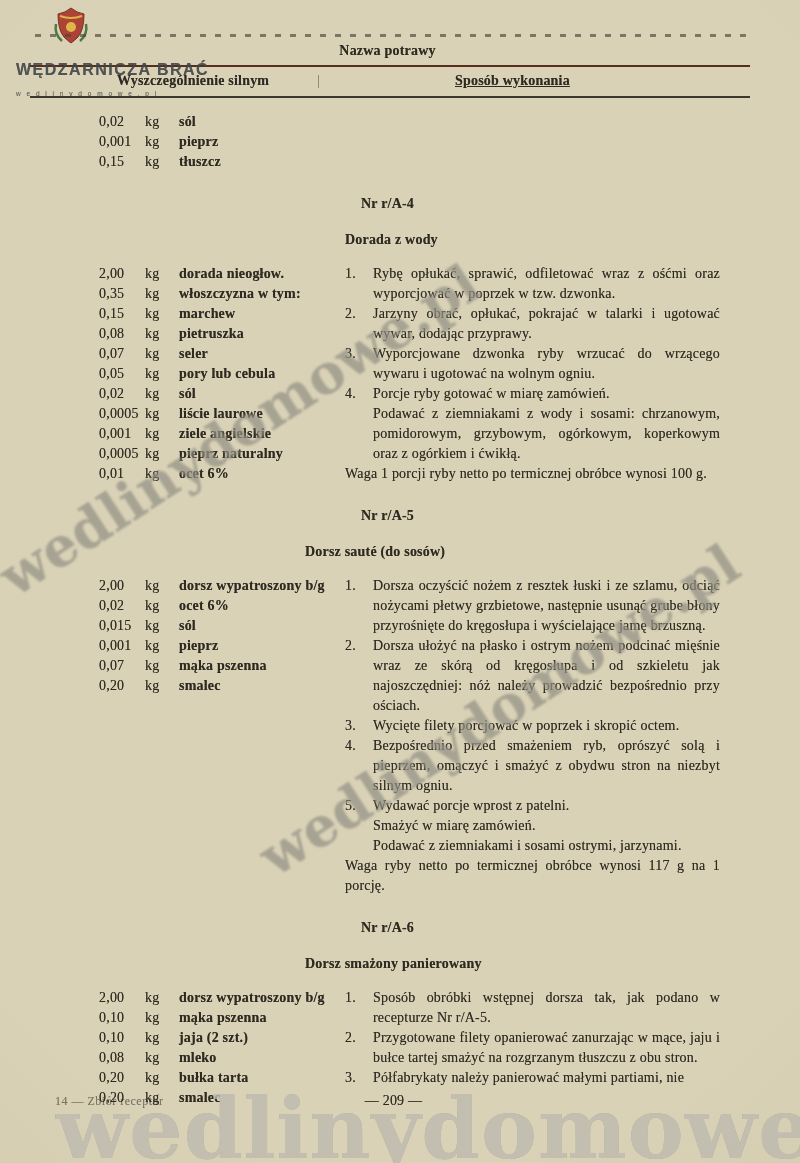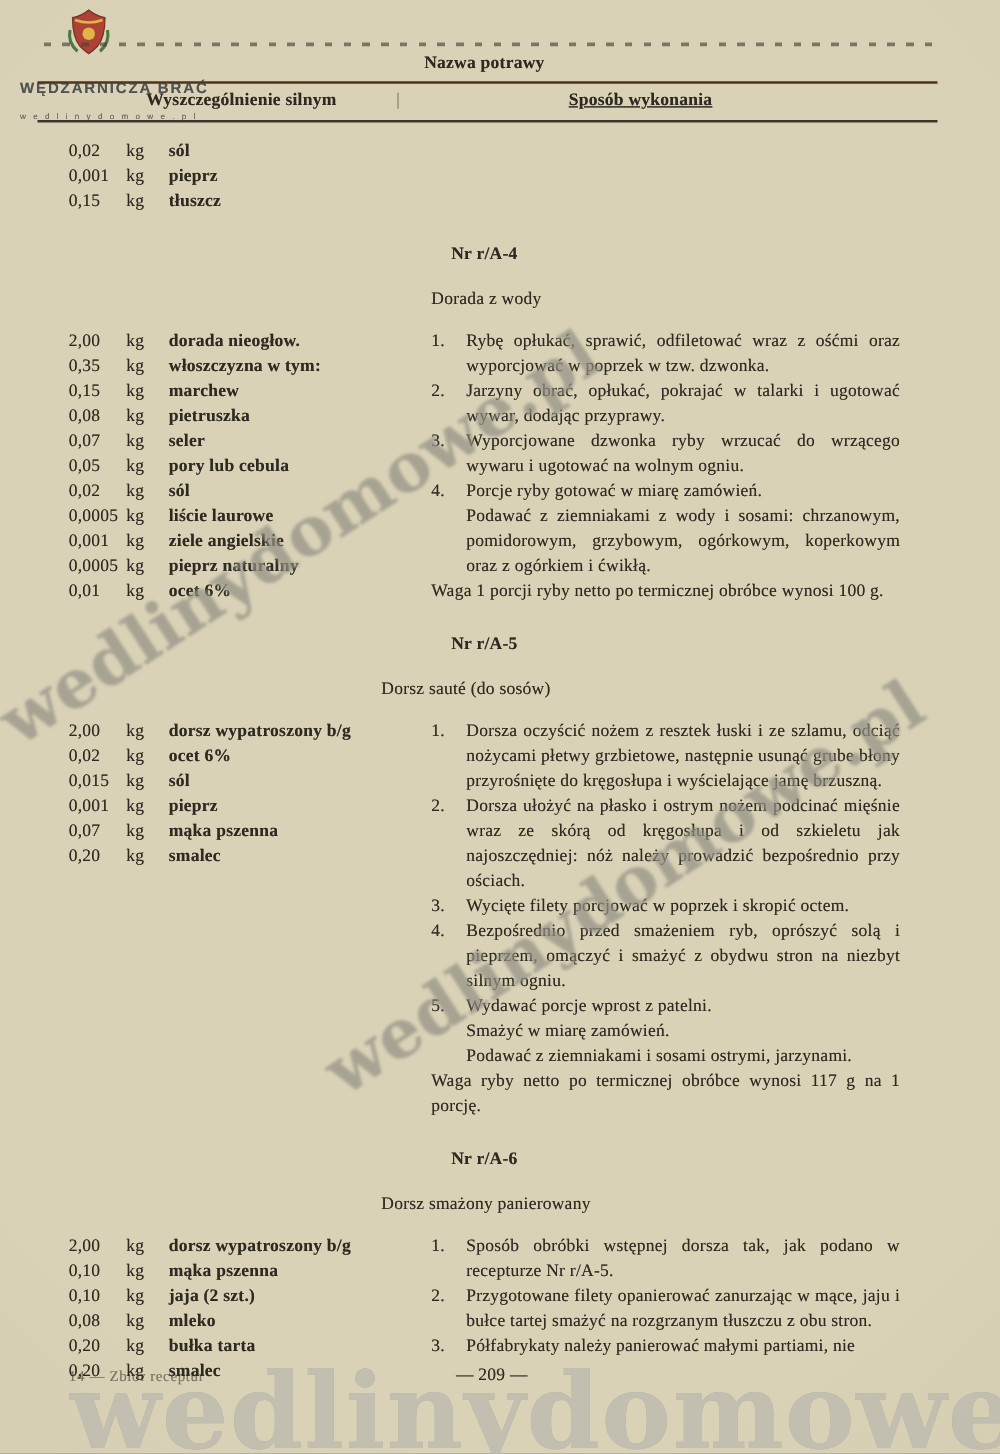--- a/index.html
+++ b/index.html
@@ -12,43 +12,43 @@
     color: var(--ink,#2e2a21);
     font-size:14px; line-height:20px; letter-spacing:.2px;
     text-shadow: 0 0 .5px rgba(46,42,33,.55);
   }
   .content { position:absolute; inset:0; padding:8px 80px 0 55px; z-index:1; }
 
   
   .emblem { position:absolute; left:52px; top:4px; width:38px; height:42px; opacity:.9; }
   .stamp { position:absolute; left:16px; top:60px; z-index:3; color:rgba(70,75,80,.8);
            font-family:"Liberation Sans", sans-serif; }
-  .stamp-line1 { font-size:12px; font-weight:bold; letter-spacing:1.5px; }
+  .stamp-line1 { font-size:16px; font-weight:bold; letter-spacing:1.5px; }
   .stamp-line2 { font-size:6.5px; letter-spacing:2px; margin-top:4px; opacity:.85; }
 
   .top-dashes { margin:26px -30px 4px -20px; height:3px; opacity:.65;
     background: repeating-linear-gradient(90deg, #4a443a 0 6px, transparent 6px 15px); }
   .name-row { text-align:center; font-weight:bold; height:20px; }
   .rule { height:2px; margin:3px -30px 0 -25px; background:#3c372c; }
   .rule-1 { background:#55301f; margin-top:4px; }
   .cols-row { position:relative; height:26px; font-weight:bold; padding-top:4px; }
   .col-left-label { position:absolute; left:62px; }
   .col-right-label { position:absolute; left:400px;text-decoration:underline; }
   .col-divider-mark { position:absolute; left:262px; opacity:.5; font-weight:normal; }
 
   
   .partial { margin-top:14px; }
   .ing-row { display:flex; }
-  .ing-qty { width:46px; flex:none; }
+  .ing-qty { width:46px; flex:none;margin-left:44px; }
   .ing-unit { width:34px; flex:none; }
   .ing-name { flex:1;font-weight:bold; }
 
   
   .recipe-number { text-align:center; font-weight:bold; margin:22px 0 14px; }
-  .recipe-title { font-weight:normal; margin:16px 0 14px 250px; }
+  .recipe-title { font-weight:bold; margin:16px 0 14px 250px; }
   .recipe-a4 .recipe-title { margin-left:290px; }
   .cols { display:flex; align-items:flex-start;justify-content:space-between; }
   .ingredients { width:290px; flex:none; }
   .steps { flex:1; }
   .step-line { display:flex; }
   .step-num { width:28px; flex:none; }
   .step-text { flex:1; text-align:justify; }
 
   
   .page-footer { position:absolute; left:55px; right:80px; bottom:52px; height:20px; }

